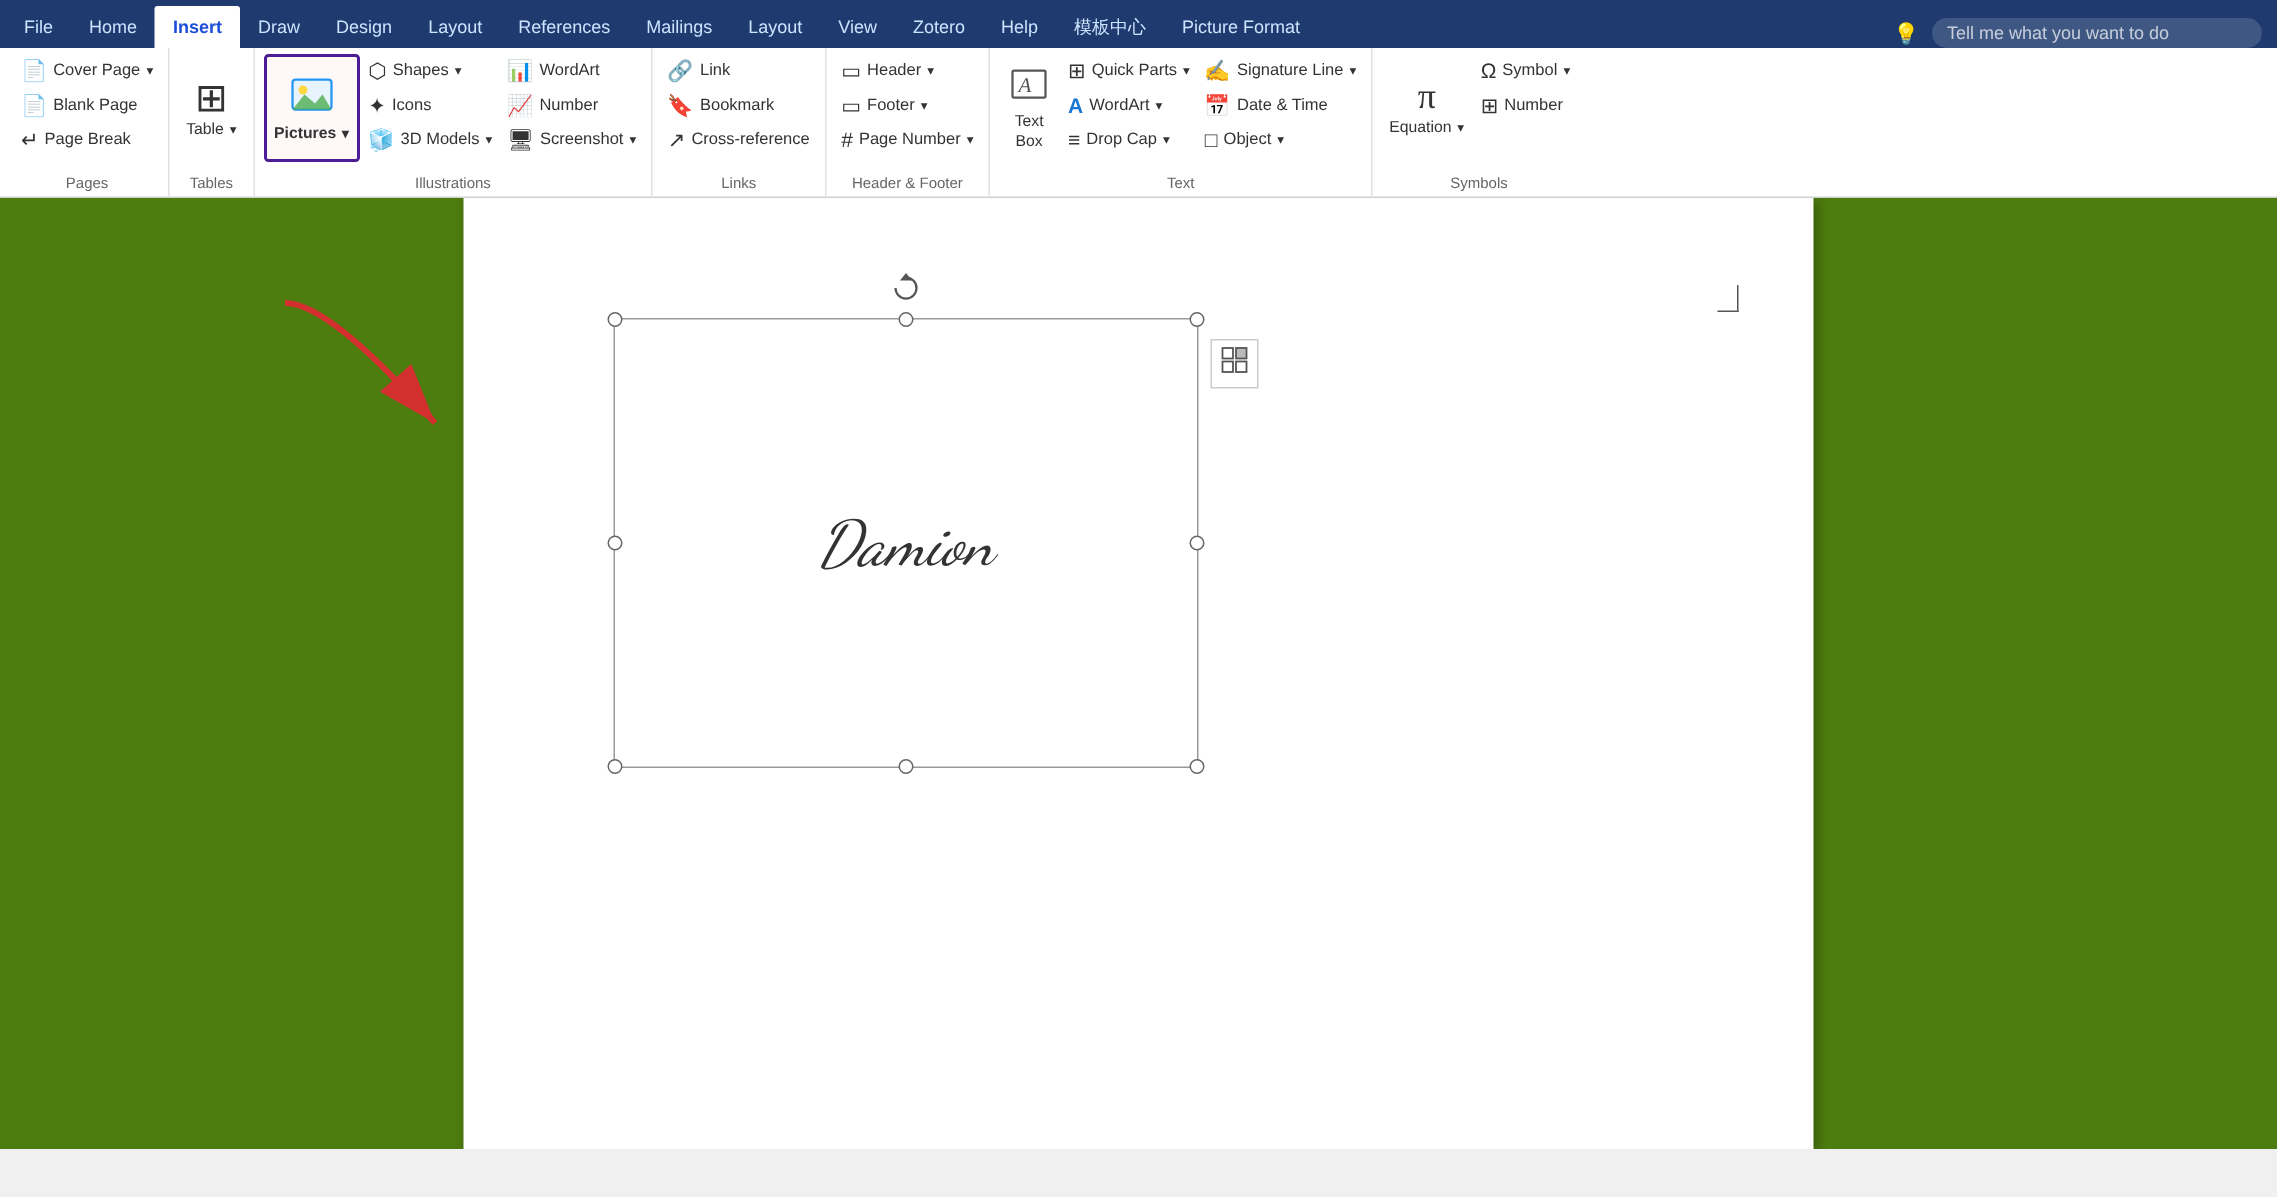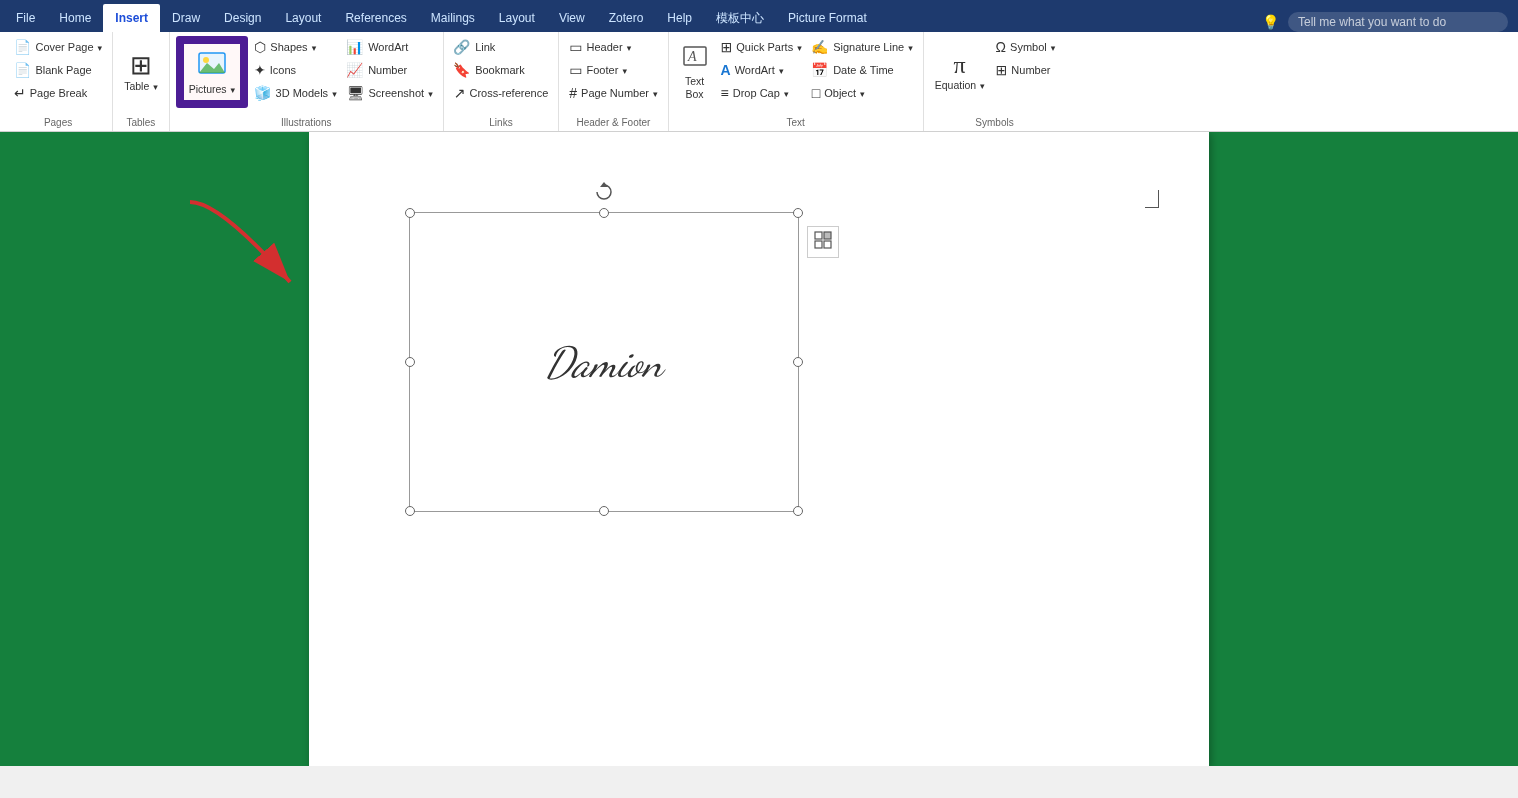--- a/index.html
+++ b/index.html
@@ -101,38 +101,39 @@
     .ribbon-column {
       display: flex;
       flex-direction: column;
       justify-content: flex-start;
       gap: 1px;
       height: 72px;
     }
 
     
     .ribbon-btn.highlighted {
-      border: 8px solid #4c1d95;
+      border: 2px solid #4c1d95;
       background: #fff8f8;
+      font-weight: bold;
     }
     .tell-me-input {
       background: rgba(255,255,255,0.15);
       border: none;
       border-radius: 12px;
       padding: 3px 10px;
       color: #ffffff;
       font-size: 12px;
       width: 220px;
       outline: none;
     }
     .tell-me-input::placeholder { color: rgba(255,255,255,0.7); }
 
     
     .doc-area {
-      background: #15803d;
+      background: #4d7c0f;
       flex: 1;
       display: flex;
       justify-content: center;
       height: calc(798px - 32px - 100px - 32px);
       overflow: hidden;
       position: relative;
     }
 
     
     .red-arrow {

